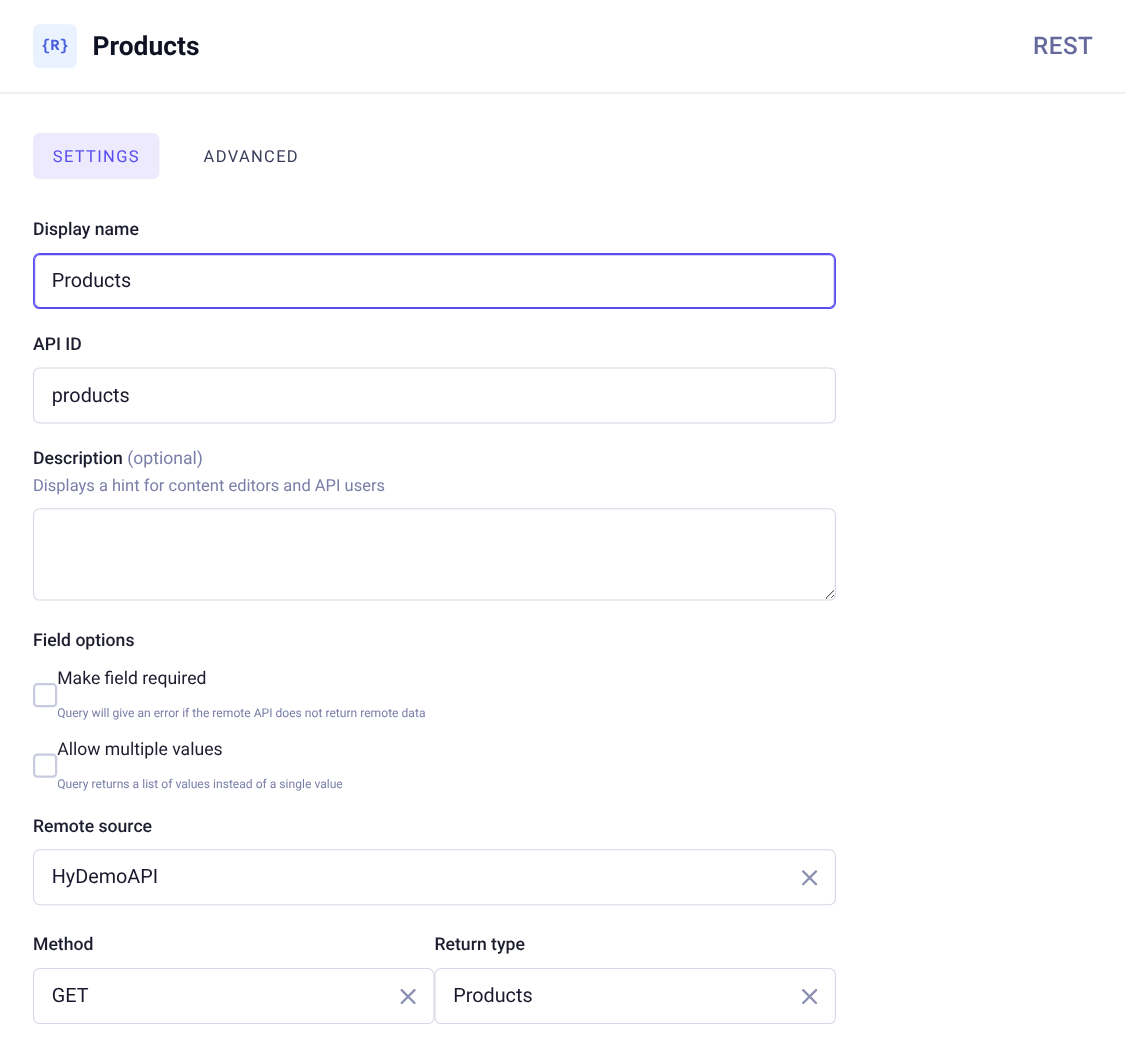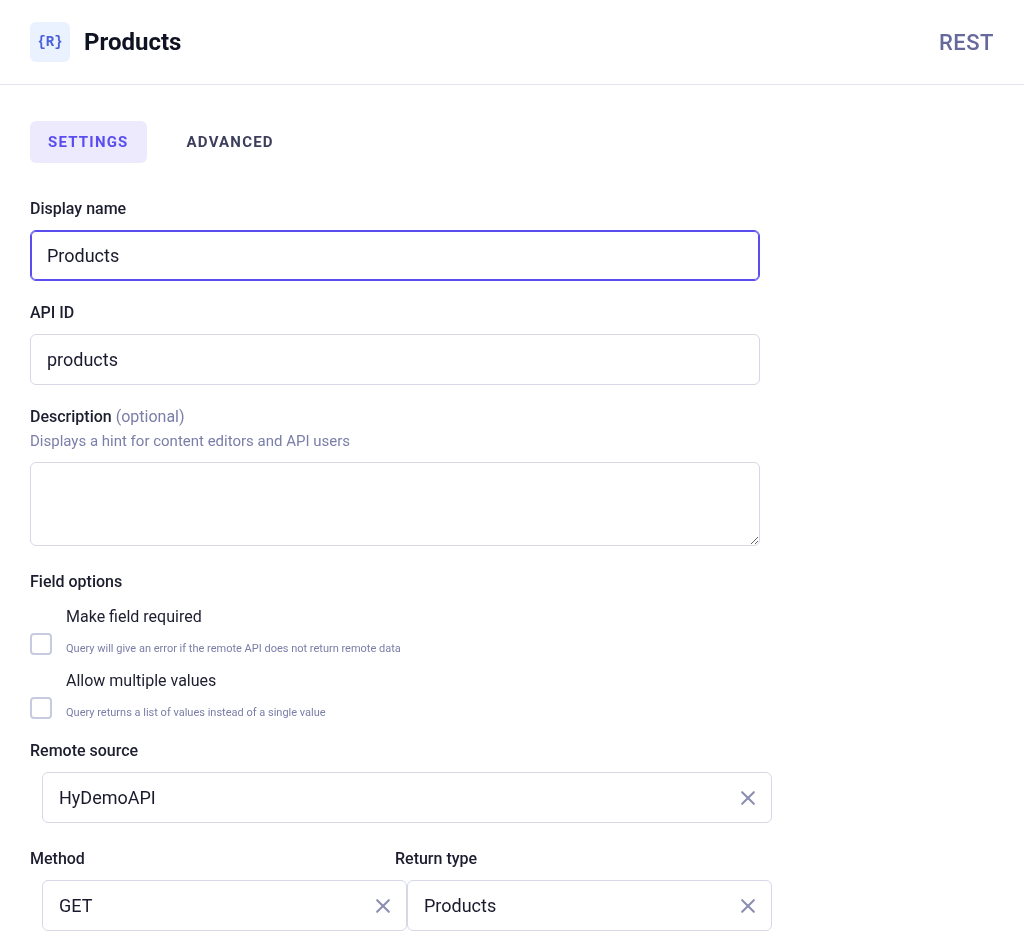--- a/index.html
+++ b/index.html
@@ -48,21 +48,21 @@
     max-width: 790px;
   }
   .tabs {
     display: flex;
     gap: 22px;
     margin-bottom: 36px;
   }
   .tab {
     padding: 12px 18px;
     font-size: 15px;
-    font-weight: 700;
+    font-weight: 400;
     letter-spacing: 1.2px;
     border-radius: 6px;
     cursor: pointer;
     color: #3b3f5c;
   }
   .tab.active {
     background: #edeafe;
     color: #5a4df0;
   }
   .field-label {
@@ -96,22 +96,21 @@
   .text-input.focused {
     border: 1px solid #5a4df0;
     box-shadow: 0 0 0 1px #5a4df0 inset;
   }
   .textarea {
     resize: both;
     height: 84px;
   }
   .checkbox-row {
     display: flex;
-    align-items: flex-end;
-    gap: 14px;
+    align-items: center;
     margin-top: 16px;
   }
   .checkbox {
     width: 22px; height: 22px;
     border: 2px solid #c8cbe0;
     border-radius: 4px;
     flex-shrink: 0;
     margin-top: 1px;
     cursor: pointer;
     background: #fff;
@@ -121,21 +120,20 @@
     color: #1c1d2e;
   }
   .checkbox-text .ct-desc {
     font-size: 11px;
     color: #7a7ea8;
     margin-top: 16px;
   }
   .select-wrap {
     position: relative;
     width: 100%;
-    margin-left: 12px;
   }
   .select-wrap .text-select {
     padding-right: 46px;
   }
   .clear-icon {
     position: absolute;
     right: 14px;
     top: 50%;
     transform: translateY(-50%);
     width: 20px; height: 20px;

